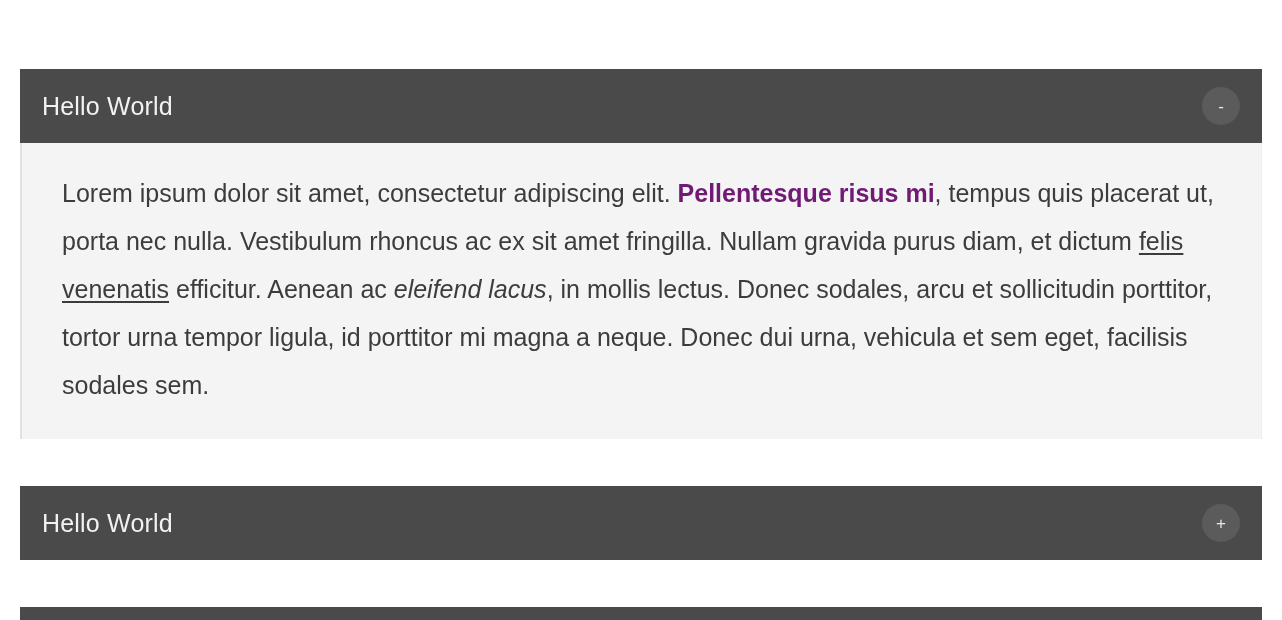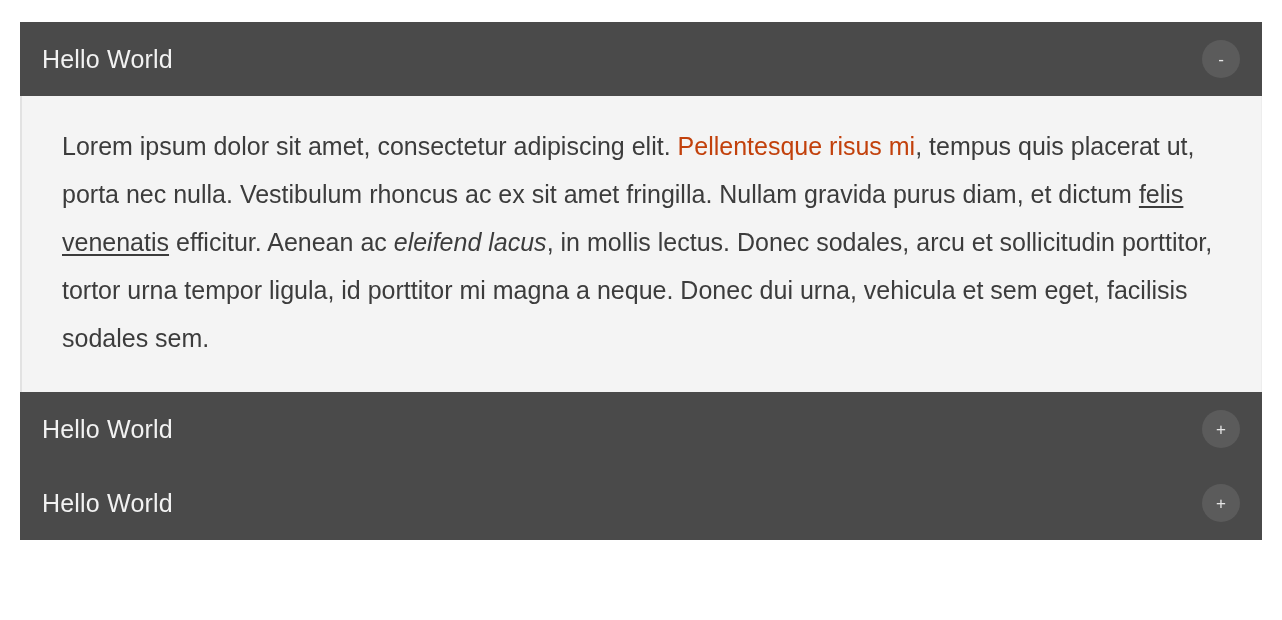--- a/index.html
+++ b/index.html
@@ -17,20 +17,21 @@
     box-sizing: border-box;
   }
   .accordion {
     position: absolute;
     left: 20px;
     top: 22px;
     width: 1242px;
   }
   .panel {
     width: 100%;
+    margin-top: 47px;
   }
   .panel-header {
     background: #4a4a4a;
     color: #ffffff;
     height: 74px;
     display: flex;
     align-items: center;
     justify-content: space-between;
     padding: 0 22px 0 22px;
     box-sizing: border-box;
@@ -67,22 +68,22 @@
     box-sizing: border-box;
   }
   .panel-body p {
     margin: 0;
     font-size: 25px;
     line-height: 48px;
     color: #3c3c3c;
     font-weight: 400;
   }
   .panel-body b {
-    font-weight: 400;
-    color: #c2410c;
+    font-weight: 700;
+    color: #701a75;
   }
   .panel-body i {
   }
   .panel-body u {
     text-decoration: underline;
     text-underline-offset: 3px;
   }
 </style>
 </head>
 <body>

